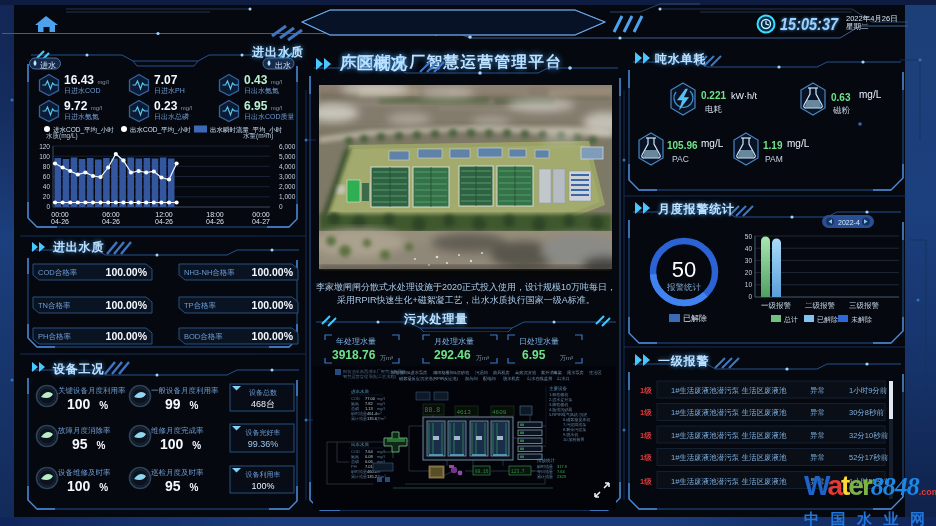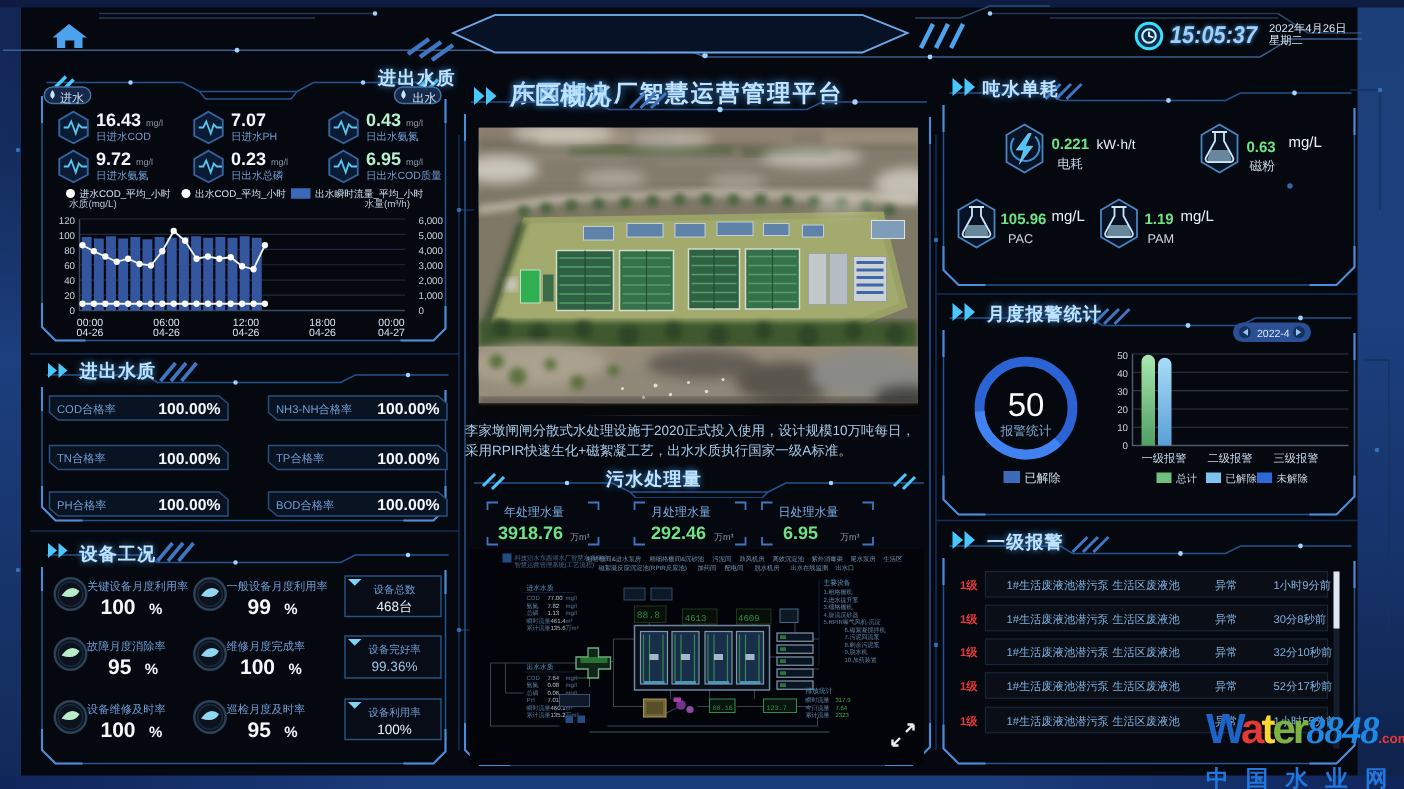--- a/index.html
+++ b/index.html
@@ -612,21 +612,21 @@
      <ellipse cx="286" cy="38" rx="22" ry="11" opacity="0.65"></ellipse>
      <ellipse cx="172" cy="36" rx="20" ry="5" opacity="0.35"></ellipse>
      <ellipse cx="242" cy="52" rx="20" ry="6" opacity="0.4"></ellipse>
      <ellipse cx="90" cy="34" rx="22" ry="6" opacity="0.4"></ellipse>
    </g>
 
    <rect x="0" y="184" width="293" height="8" fill="#060708"></rect>
    <rect x="0" y="180" width="293" height="5" fill="#3a3833" opacity="0.6" filter="url(#blur2)"></rect>
  </svg>
 
- <div class="abs" style="left:310px;top:281px;width:312px;font-size:9px;color:#aacbe8;line-height:13px;">李家墩闸闸分散式水处理设施于2020正式投入使用，设计规模10万吨每日，<br>采用RPIR快速生化+磁絮凝工艺，出水水质执行国家一级A标准。</div>
+ <div class="abs" style="left:310px;top:281px;width:312px;text-align:center;font-size:9px;color:#aacbe8;line-height:13px;">李家墩闸闸分散式水处理设施于2020正式投入使用，设计规模10万吨每日，<br>采用RPIR快速生化+磁絮凝工艺，出水水质执行国家一级A标准。</div>
 
  <svg class="abs" style="left:308px;top:308px" width="316" height="24" viewBox="0 0 316 24">
    <g stroke="#24538f" stroke-width="1" fill="none">
      <path d="M8 14 L100 14 L112 20 L204 20 L216 14 L308 14"></path>
      <path d="M112 20 L116 24 L200 24 L204 20"></path>
    </g>
    <g stroke="#49c8ff" stroke-width="2" fill="none">
      <path d="M14 16 L22 8"></path>
         <path d="M20 18 L28 10"></path>
      <path d="M288 16 L296 8"></path>

